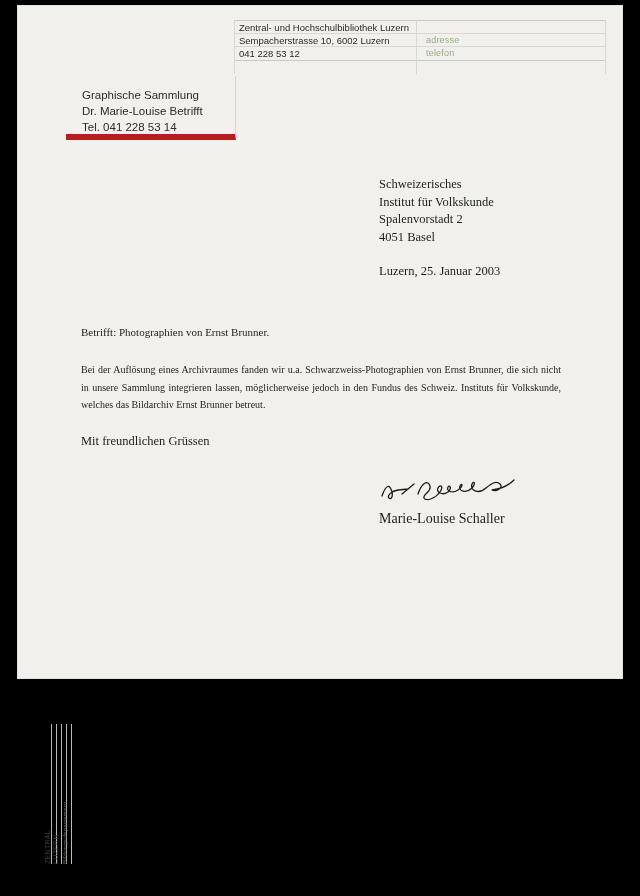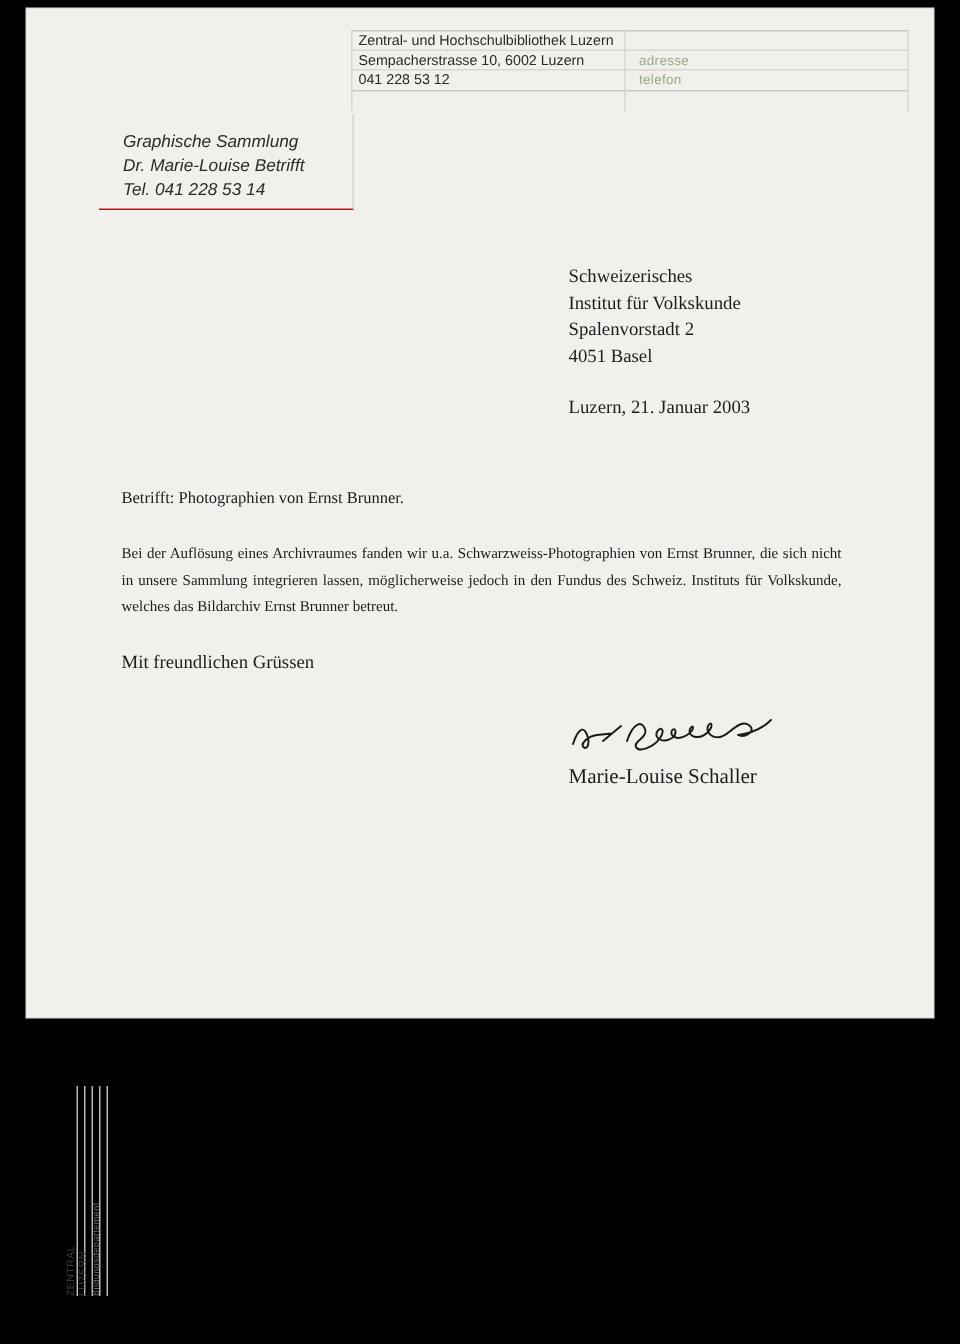--- a/index.html
+++ b/index.html
@@ -62,23 +62,22 @@
   }
 
   
   .sender-box {
     position: absolute;
     left: 48px;
     top: 70px;
     width: 170px;
     height: 64px;
     border-right: 1px solid #d4d3ce;
-    border-bottom: 1px solid #b91c1c;
+    border-bottom: 6px solid #b91c1c;
     box-sizing: border-box;
-    font-style: italic;
   }
   .sender-text {
     position: absolute;
     left: 16px;
     top: 11px;
     font-size: 11.5px;
     line-height: 16px;
     color: #2b2b29;
   }
 
@@ -208,21 +207,21 @@
   </div>
 
 
   <div class="recipient serif">
     <div>Schweizerisches</div>
     <div>Institut für Volkskunde</div>
     <div>Spalenvorstadt 2</div>
     <div>4051 Basel</div>
   </div>
 
-  <div class="dateline serif">Luzern, 21. Januar 2003</div>
+  <div class="dateline serif">Luzern, 25. Januar 2003</div>
 
   <div class="subject serif">Betrifft: Photographien von Ernst Brunner.</div>
 
   <div class="bodytext serif">Bei der Auflösung eines Archivraumes fanden wir u.a. Schwarzweiss-Photographien von Ernst Brunner, die sich nicht in unsere Sammlung integrieren lassen, möglicherweise jedoch in den Fundus des Schweiz. Instituts für Volkskunde, welches das Bildarchiv Ernst Brunner betreut.</div>
 
   <div class="closing serif">Mit freundlichen Grüssen</div>
 
   <div class="signature-mark">
     <svg viewBox="0 0 150 34" width="150" height="34">
       <path d="M4 22 C8 10, 12 10, 14 18 C15 23, 13 26, 11 24 C9 22, 13 17, 20 16 L30 15

